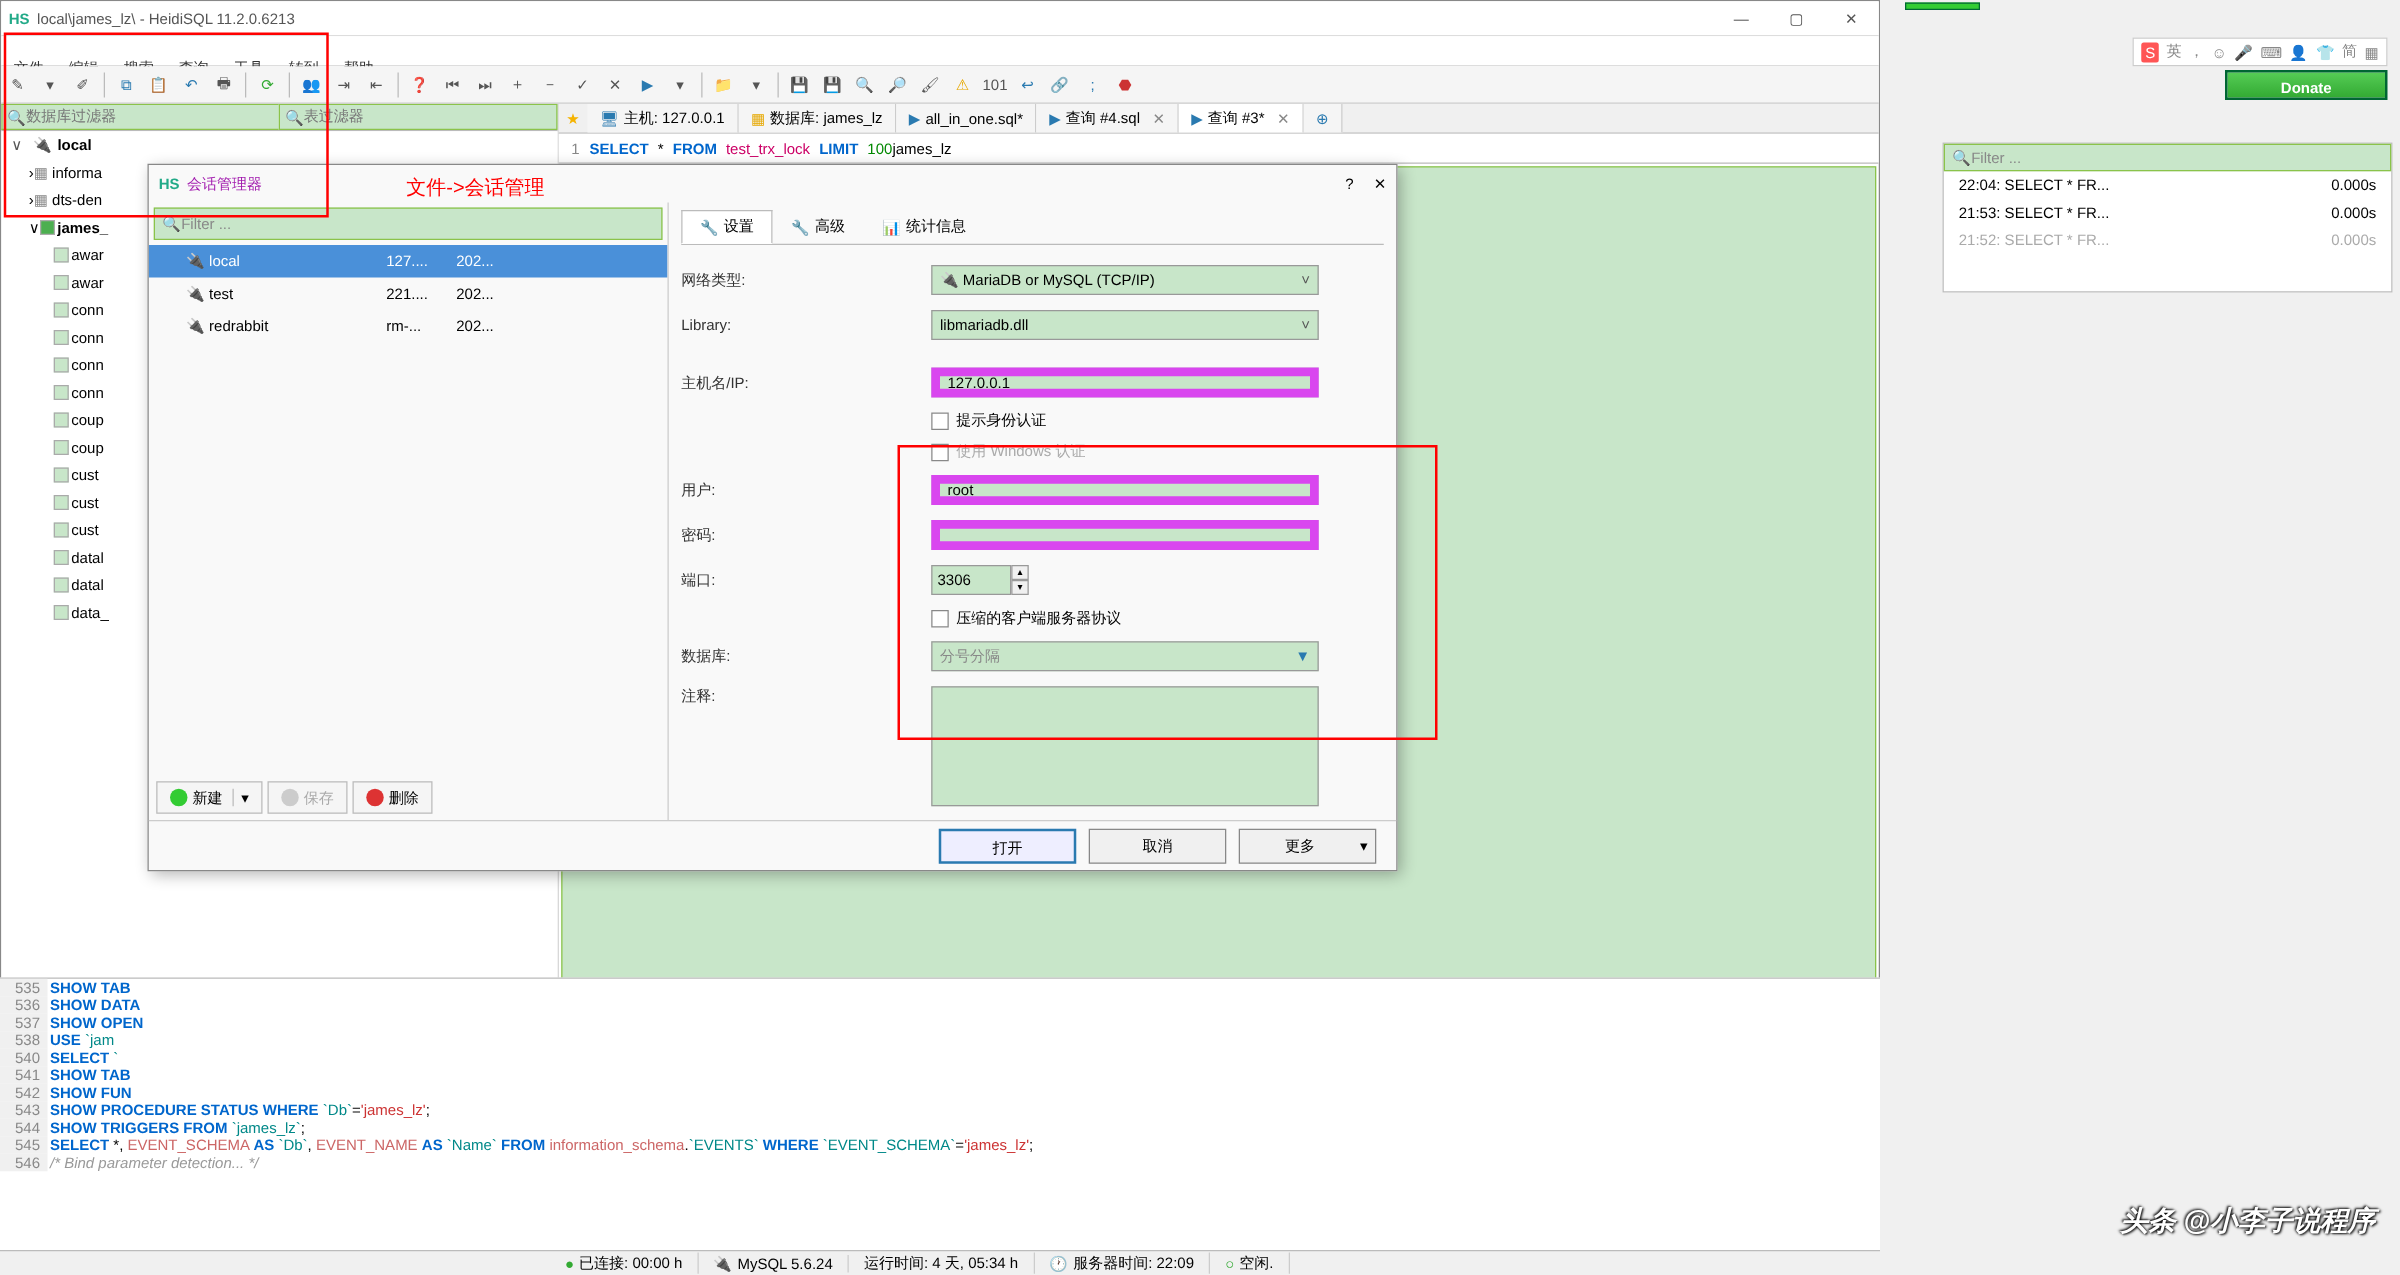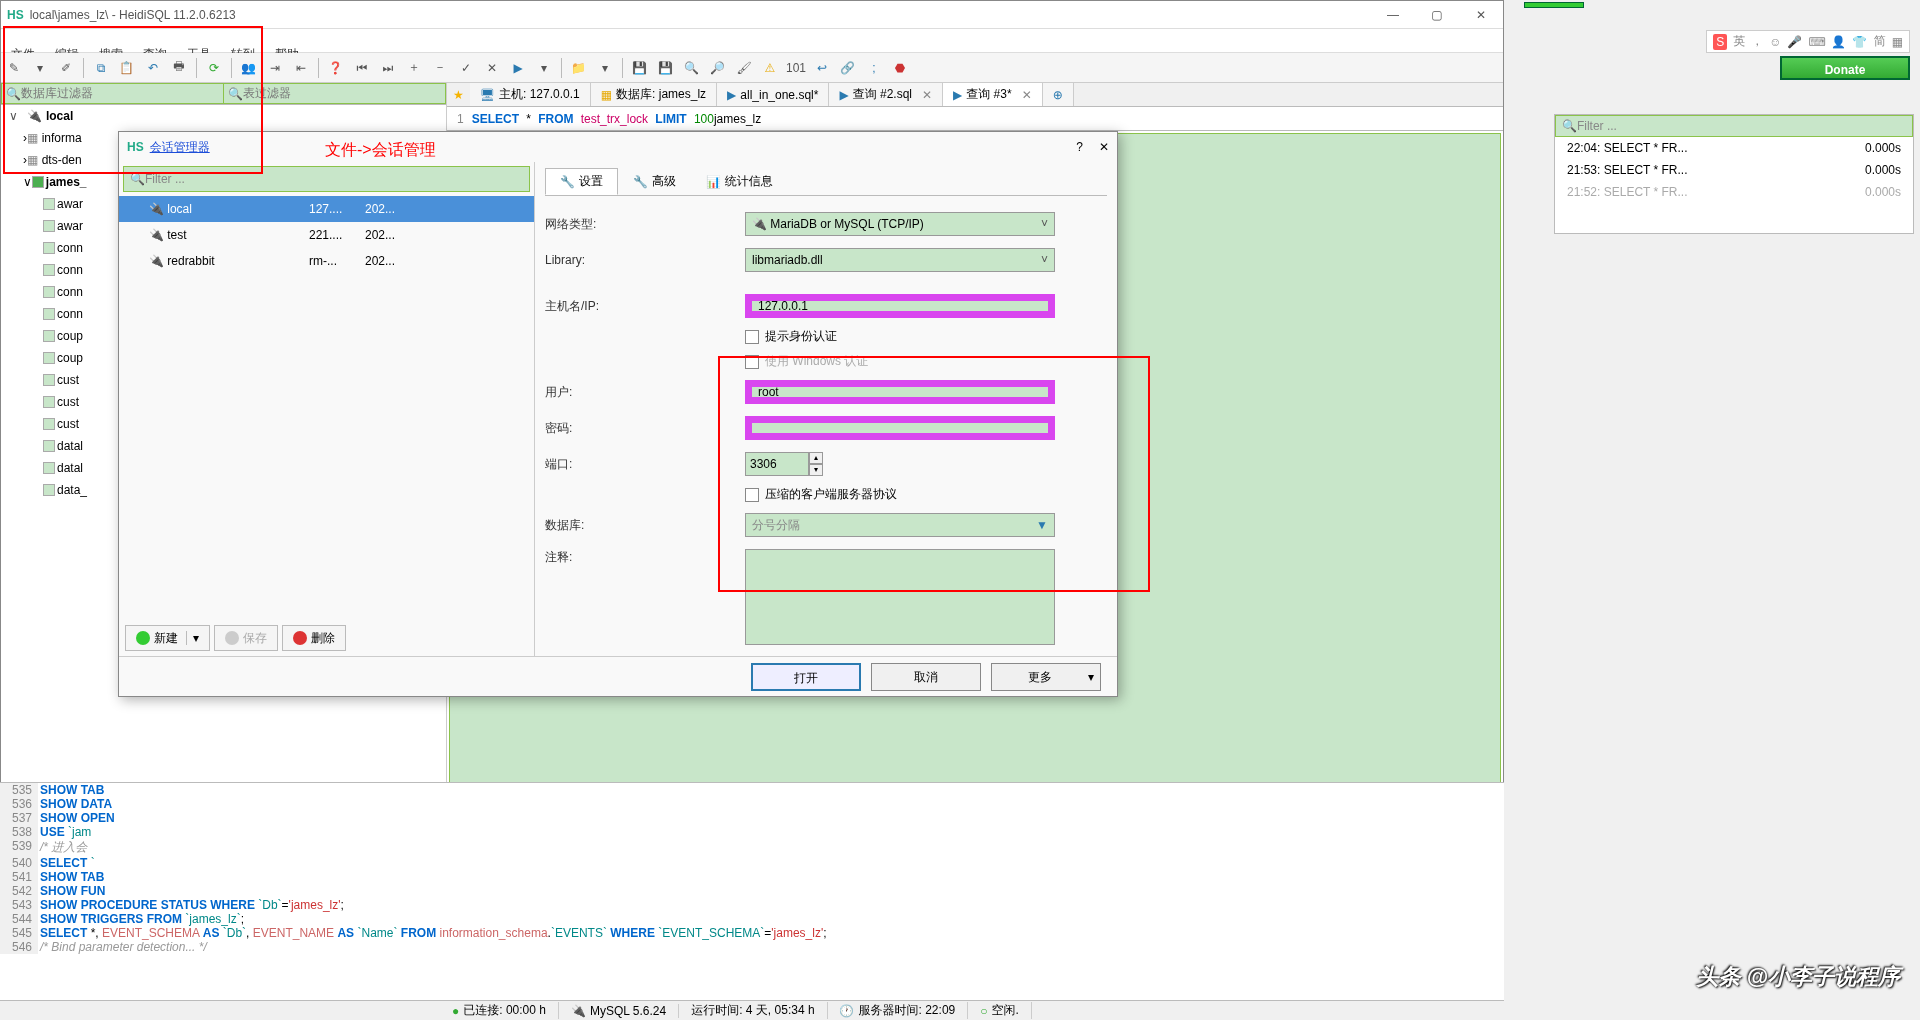--- a/index.html
+++ b/index.html
@@ -48,21 +48,21 @@
 .status-bar { position: absolute; bottom: 0; left: 0; width: 1504px; height: 20px; background: #f0f0f0; display: flex; align-items: center; border-top: 1px solid #bbb; }
 .sb-cell { padding: 0 12px; border-right: 1px solid #ccc; display: flex; align-items: center; gap: 4px; }
 .donate-btn { position: absolute; right: 10px; top: 56px; width: 130px; height: 24px; background: linear-gradient(#5c5, #3a3); color: #fff; font-weight: bold; text-align: center; line-height: 24px; border: 2px solid #063; cursor: pointer; }
 .ime-bar { position: absolute; right: 10px; top: 30px; display: flex; align-items: center; gap: 6px; background: #fff; border: 1px solid #ccc; padding: 2px 6px; }
 .ime-bar span { color: #888; }
 .right-sidebar { position: absolute; right: 6px; top: 114px; width: 360px; height: 120px; border: 1px solid #bbb; background: #fff; }
 .filter-top { background: #c8e6c9; height: 22px; border: 1px solid #8bc34a; display: flex; align-items: center; color: #888; padding: 0 6px; }
 .hist-row { display: flex; height: 22px; align-items: center; padding: 0 12px; justify-content: space-between; }
 .dlg { position: absolute; left: 118px; top: 131px; width: 1000px; height: 566px; background: #f9f9f9; border: 1px solid #888; box-shadow: 3px 3px 12px rgba(0,0,0,.3); display: flex; flex-direction: column; }
 .dlg-title { height: 30px; display: flex; align-items: center; padding: 0 8px; }
-.dlg-title .t { flex: 1; color: #1d4ed8; text-decoration: underline; }
+.dlg-title .t { flex: 1; color: #a21caf; }
 .dlg-body { flex: 1; display: flex; }
 .dlg-left { width: 416px; border-right: 1px solid #ccc; display: flex; flex-direction: column; }
 .dlg-filter { background: #c8e6c9; height: 26px; margin: 4px; border: 1px solid #8bc34a; display: flex; align-items: center; color: #888; padding: 0 6px; }
 .grid-head { display: flex; background: #f0f0f0; border-bottom: 1px solid #ccc; height: 24px; align-items: center; }
 .grid-head div { border-right: 1px solid #ccc; padding: 0 6px; }
 .gh1 { width: 190px; } .gh2 { width: 56px; } .gh3 { width: 56px; } .gh4 { width: 80px; }
 .grid-body { flex: 1; overflow: auto; }
 .grid-row { display: flex; height: 26px; align-items: center; cursor: pointer; }
 .grid-row.sel { background: #4a90d9; color: #fff; }
 .gc1 { width: 190px; padding-left: 30px; } .gc2 { width: 56px; } .gc3 { width: 56px; }
@@ -247,21 +247,21 @@
         <div class="tab">
             <span style="color:#e6a800">▦</span>
             <span>数据库: james_lz</span>
           </div>
         <div class="tab">
             <span style="color:#2a7ab0">▶</span>
             <span>all_in_one.sql*</span>
           </div>
         <div class="tab">
             <span style="color:#2a7ab0">▶</span>
-            <span>查询 #2.sql</span>
+            <span>查询 #4.sql</span>
             <span class="close">✕</span>
           </div>
         <div class="tab active">
             <span style="color:#2a7ab0">▶</span>
             <span>查询 #3*</span>
             <span class="close">✕</span>
           </div>
         <div class="tab" style="color:#2a7ab0">⊕</div>
       </div>
       <div class="sql-editor">
@@ -288,24 +288,20 @@
       <div class="log-ln">536</div>
       <div class="log-txt"><span class="kw">SHOW DATA</span></div>
     </div>
   <div class="log-row">
       <div class="log-ln">537</div>
       <div class="log-txt"><span class="kw">SHOW OPEN</span></div>
     </div>
   <div class="log-row">
       <div class="log-ln">538</div>
       <div class="log-txt"><span class="kw">USE</span><span style="color:#088"> `jam</span></div>
-    </div>
-  <div class="log-row">
-      <div class="log-ln">539</div>
-      <div class="log-txt"><span style="color:#999;font-style:italic">/* 进入会</span></div>
     </div>
   <div class="log-row">
       <div class="log-ln">540</div>
       <div class="log-txt"><span class="kw">SELECT</span><span style="color:#088"> `</span></div>
     </div>
   <div class="log-row">
       <div class="log-ln">541</div>
       <div class="log-txt"><span class="kw">SHOW TAB</span></div>
     </div>
   <div class="log-row">

